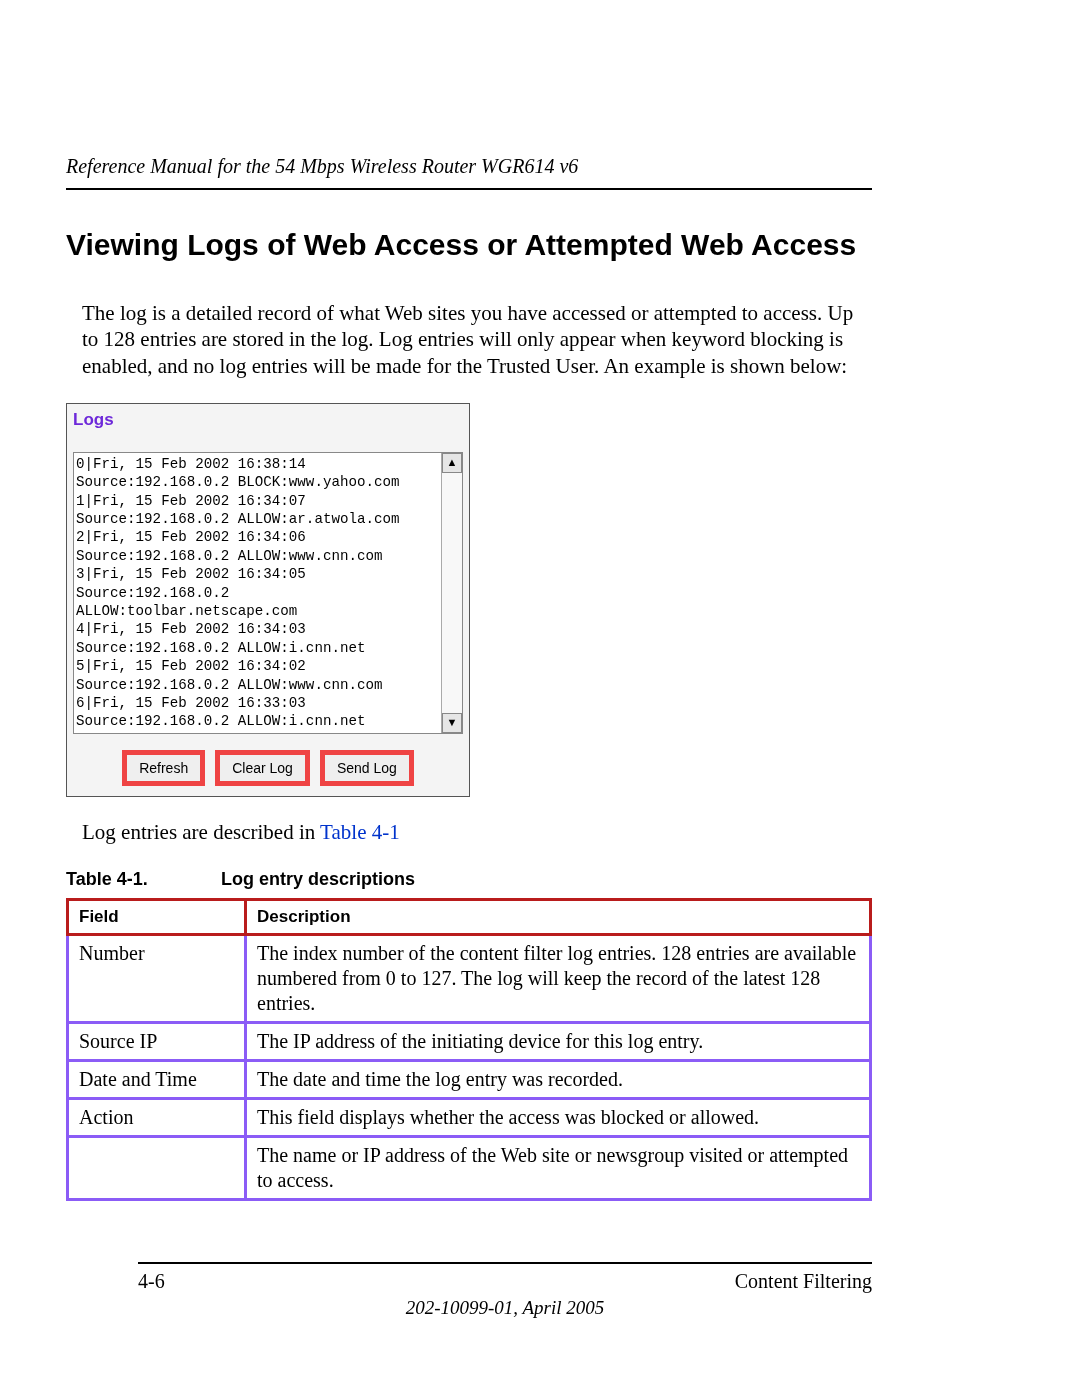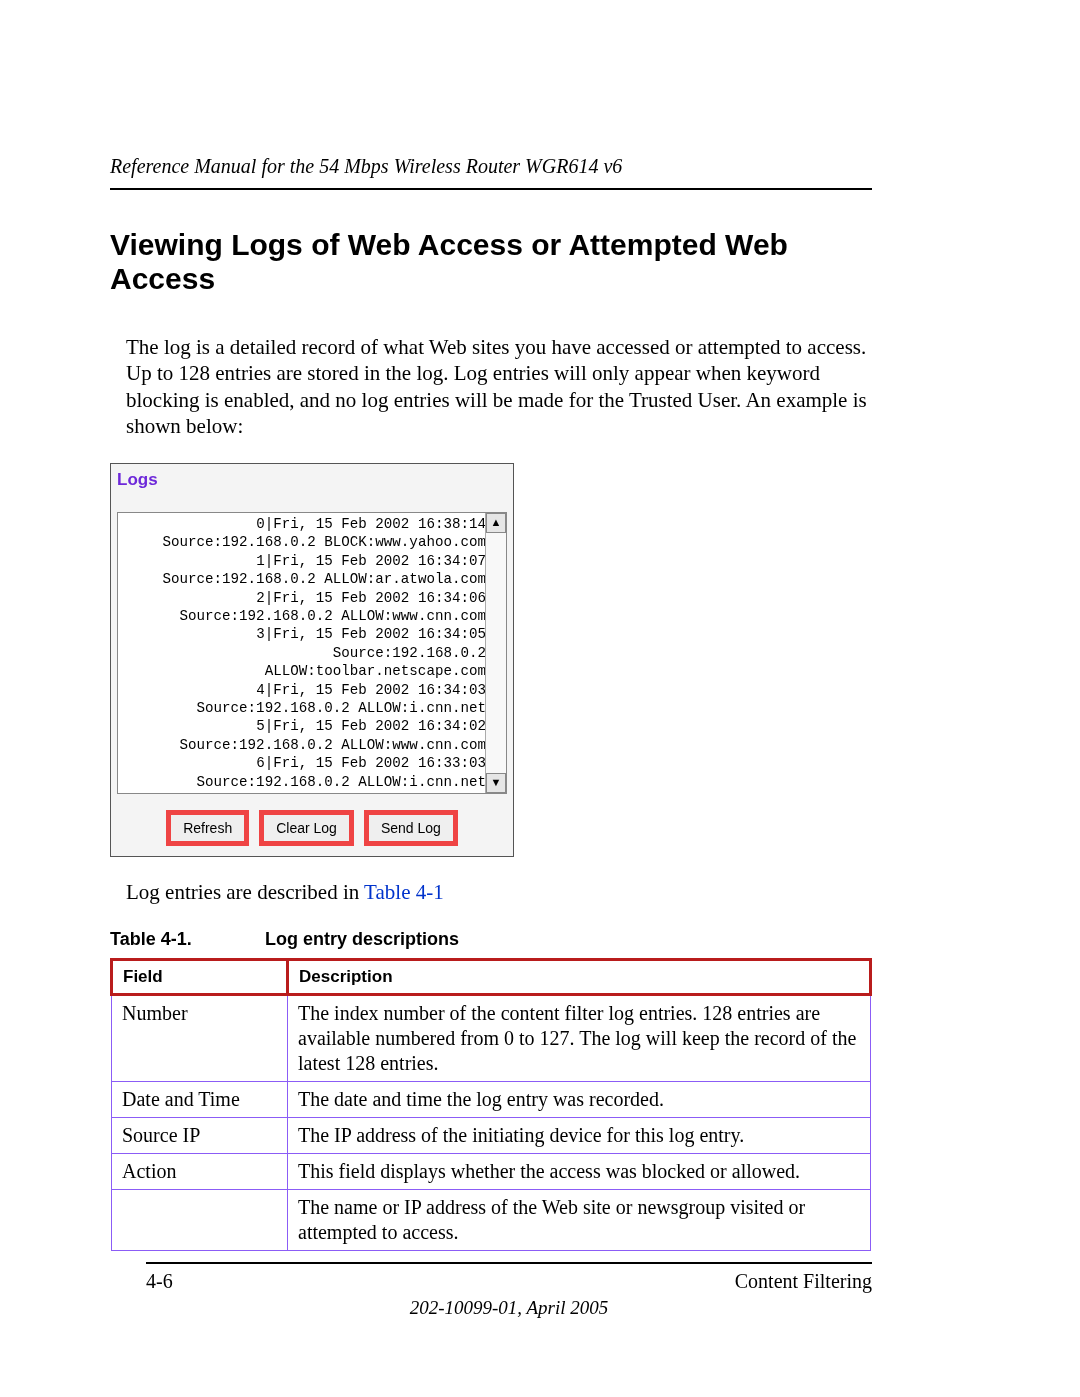--- a/index.html
+++ b/index.html
@@ -7,21 +7,21 @@
     padding: 0;
     background: #fff;
     font-family: "Times New Roman", Times, serif;
     color: #000;
   }
   .page {
     width: 1010px;
     height: 1397px;
     position: relative;
     box-sizing: border-box;
-    padding: 155px 138px 0 110px;
+    padding: 155px 138px 0 66px;
   }
   .running-head {
     font-style: italic;
     font-size: 20px;
     border-bottom: 2px solid #000;
     padding-bottom: 10px;
     margin-bottom: 38px;
   }
   h1.section-title {
     font-family: Arial, Helvetica, sans-serif;
@@ -58,21 +58,20 @@
   }
   .log-area {
     font-family: "Courier New", monospace;
     font-size: 14.2px;
     line-height: 18.4px;
     white-space: pre;
     padding: 2px 0 2px 2px;
     min-height: 184px;
     margin-right: 20px;
     overflow: hidden;
-    text-align: right;
   }
   .scrollbar {
     position: absolute;
     right: 0;
     top: 0;
     bottom: 0;
     width: 20px;
     background: #eee;
     border-left: 1px solid #aaa;
   }
@@ -135,29 +134,29 @@
   }
   table.desc-table th {
     font-family: Arial, Helvetica, sans-serif;
     font-size: 17px;
     text-align: left;
     font-weight: bold;
     border: 3px solid #b91c1c;
     padding: 6px 10px;
   }
   table.desc-table td {
-    border: 1px solid #8b5cf6;
+    border: 3px solid #8b5cf6;
     padding: 5px 10px;
     vertical-align: top;
     line-height: 1.25;
   }
   table.desc-table td.field-col { width: 155px; }
   .footer {
     position: absolute;
-    left: 146px;
+    left: 138px;
     right: 138px;
     bottom: 78px;
   }
   .footer-rule {
     border-top: 2px solid #000;
     margin-bottom: 6px;
   }
   .footer-row {
     font-size: 20px;
   }
@@ -229,26 +228,26 @@
         <th>Field</th>
         <th>Description</th>
       </tr>
     </thead>
     <tbody>
       <tr>
         <td class="field-col">Number</td>
         <td>The index number of the content filter log entries. 128 entries are available numbered from 0 to 127. The log will keep the record of the latest 128 entries.</td>
       </tr>
       <tr>
+        <td class="field-col">Source IP</td>
+        <td>The IP address of the initiating device for this log entry.</td>
+      </tr>
+      <tr>
         <td class="field-col">Date and Time</td>
         <td>The date and time the log entry was recorded.</td>
-      </tr>
-      <tr>
-        <td class="field-col">Source IP</td>
-        <td>The IP address of the initiating device for this log entry.</td>
       </tr>
       <tr>
         <td class="field-col">Action</td>
         <td>This field displays whether the access was blocked or allowed.</td>
       </tr>
       <tr>
         <td class="field-col"></td>
         <td>The name or IP address of the Web site or newsgroup visited or attempted to access.</td>
       </tr>
     </tbody>

